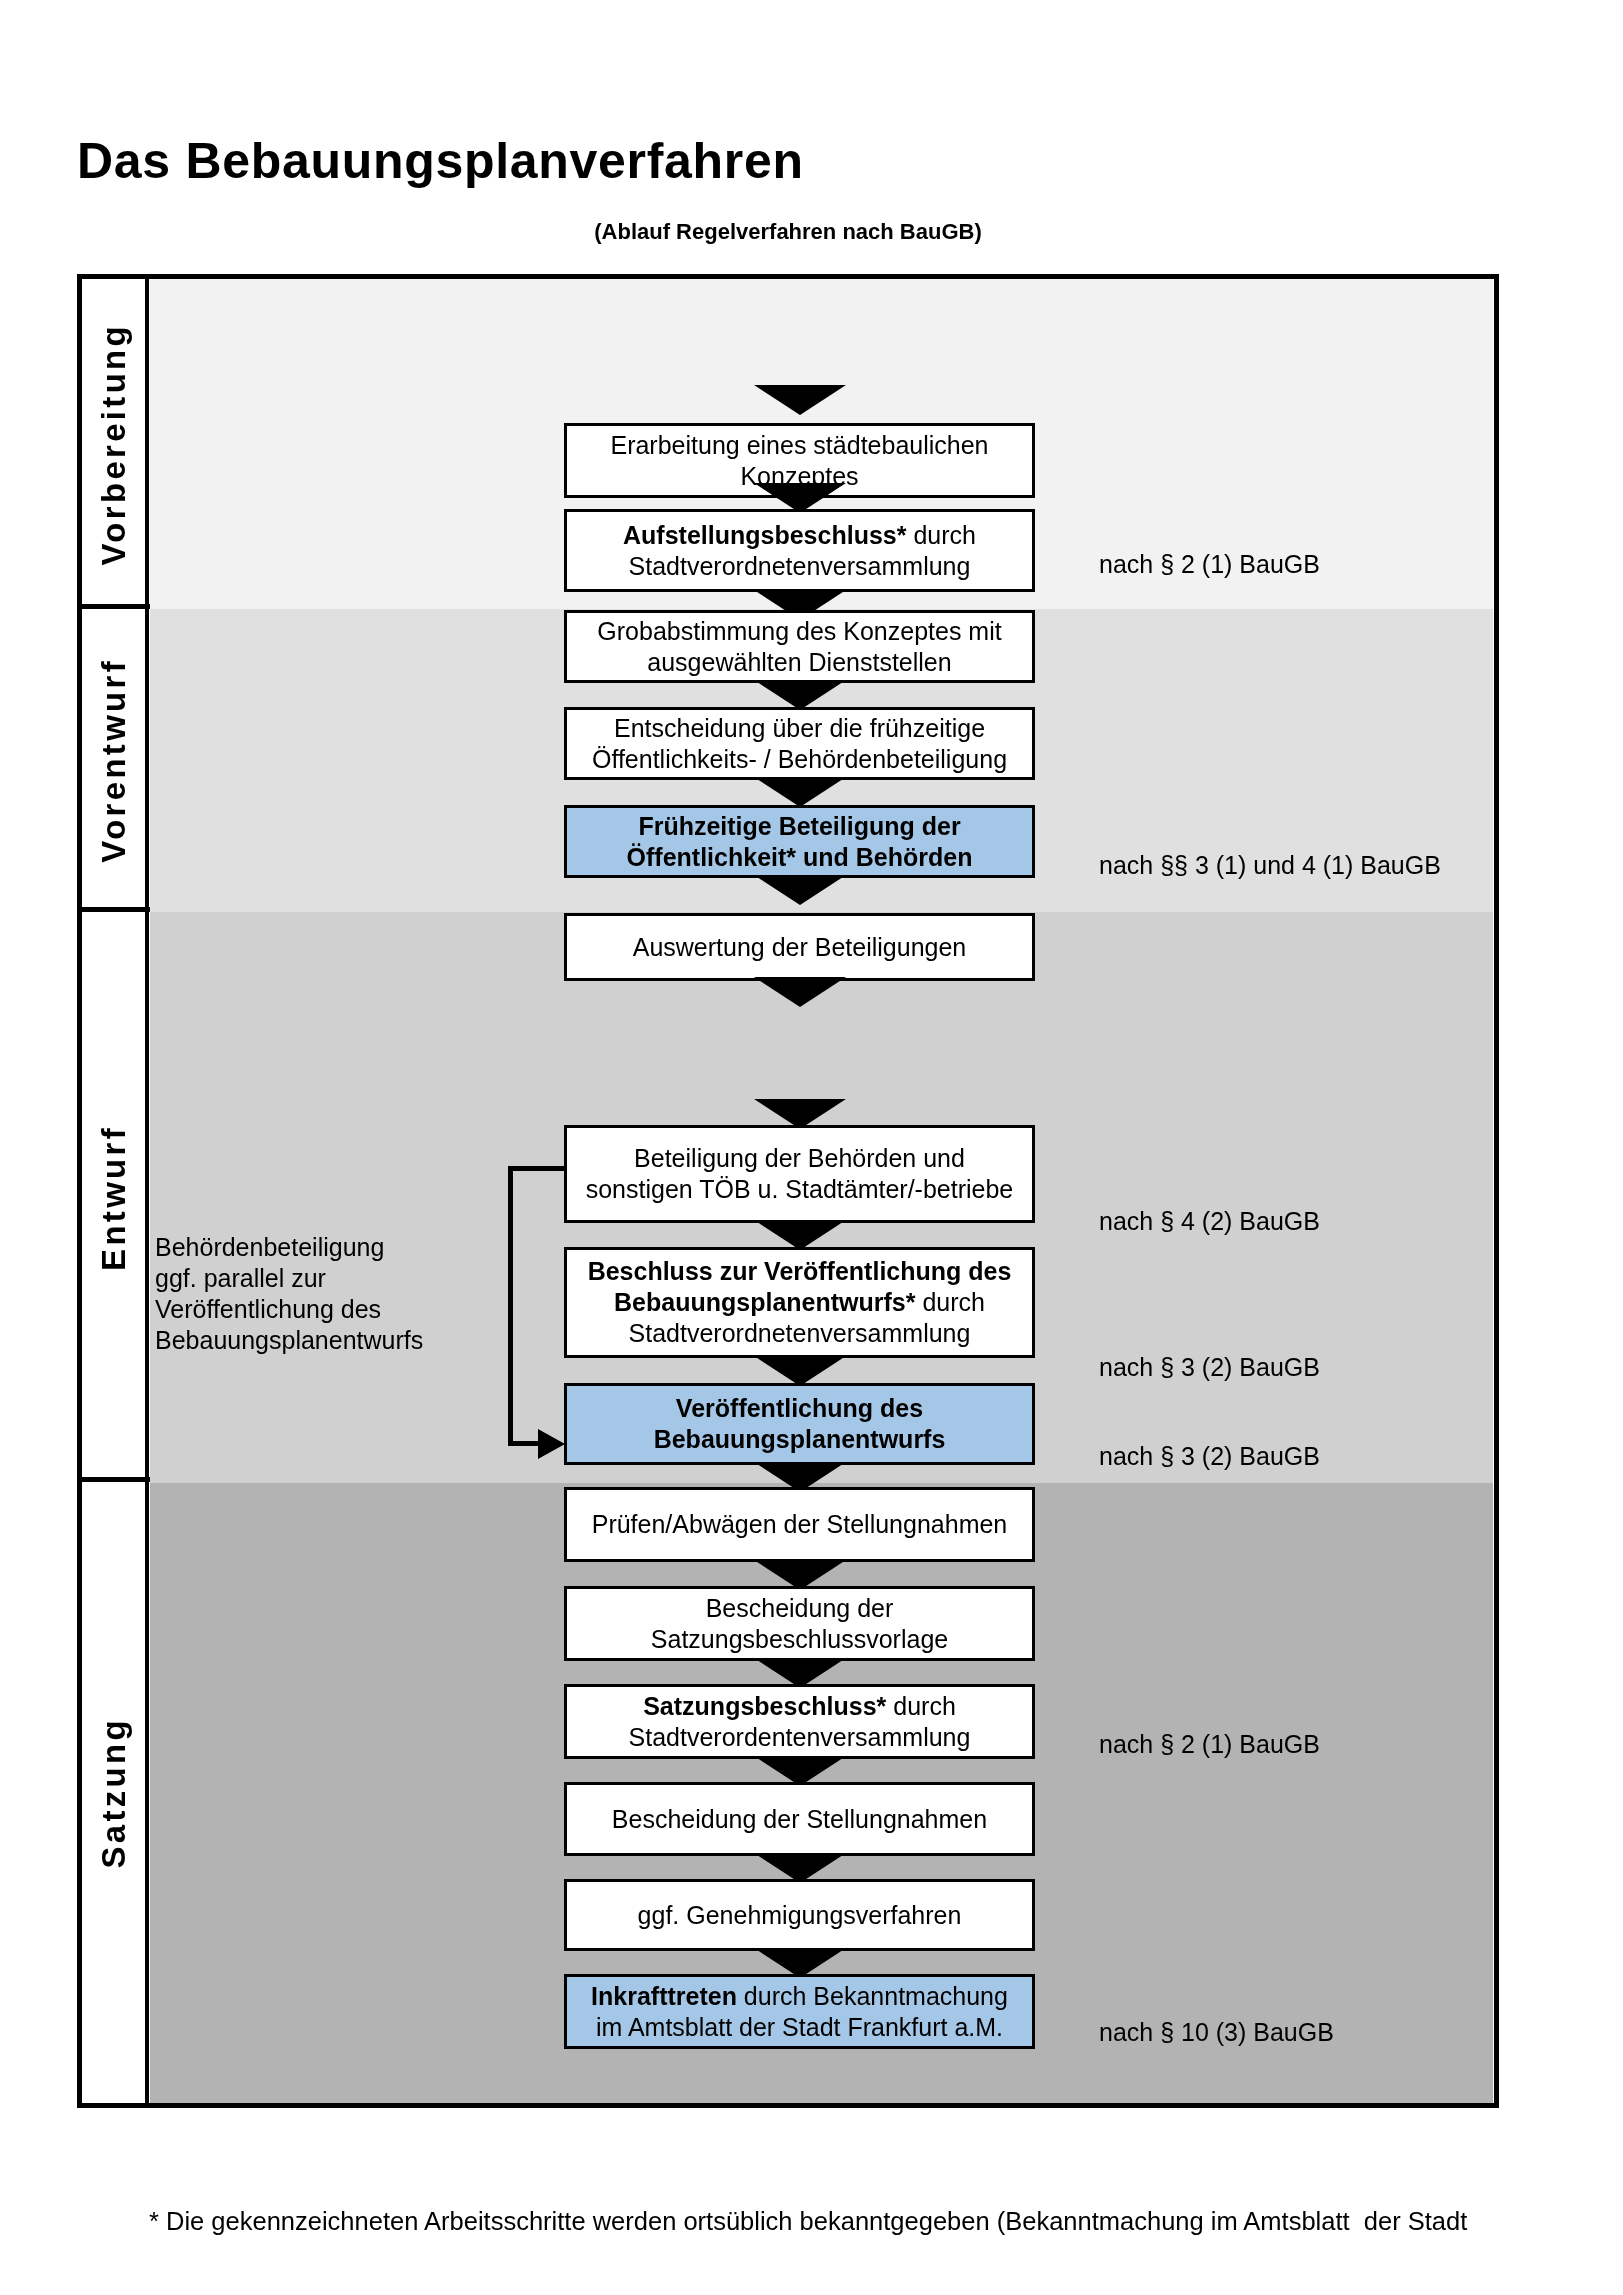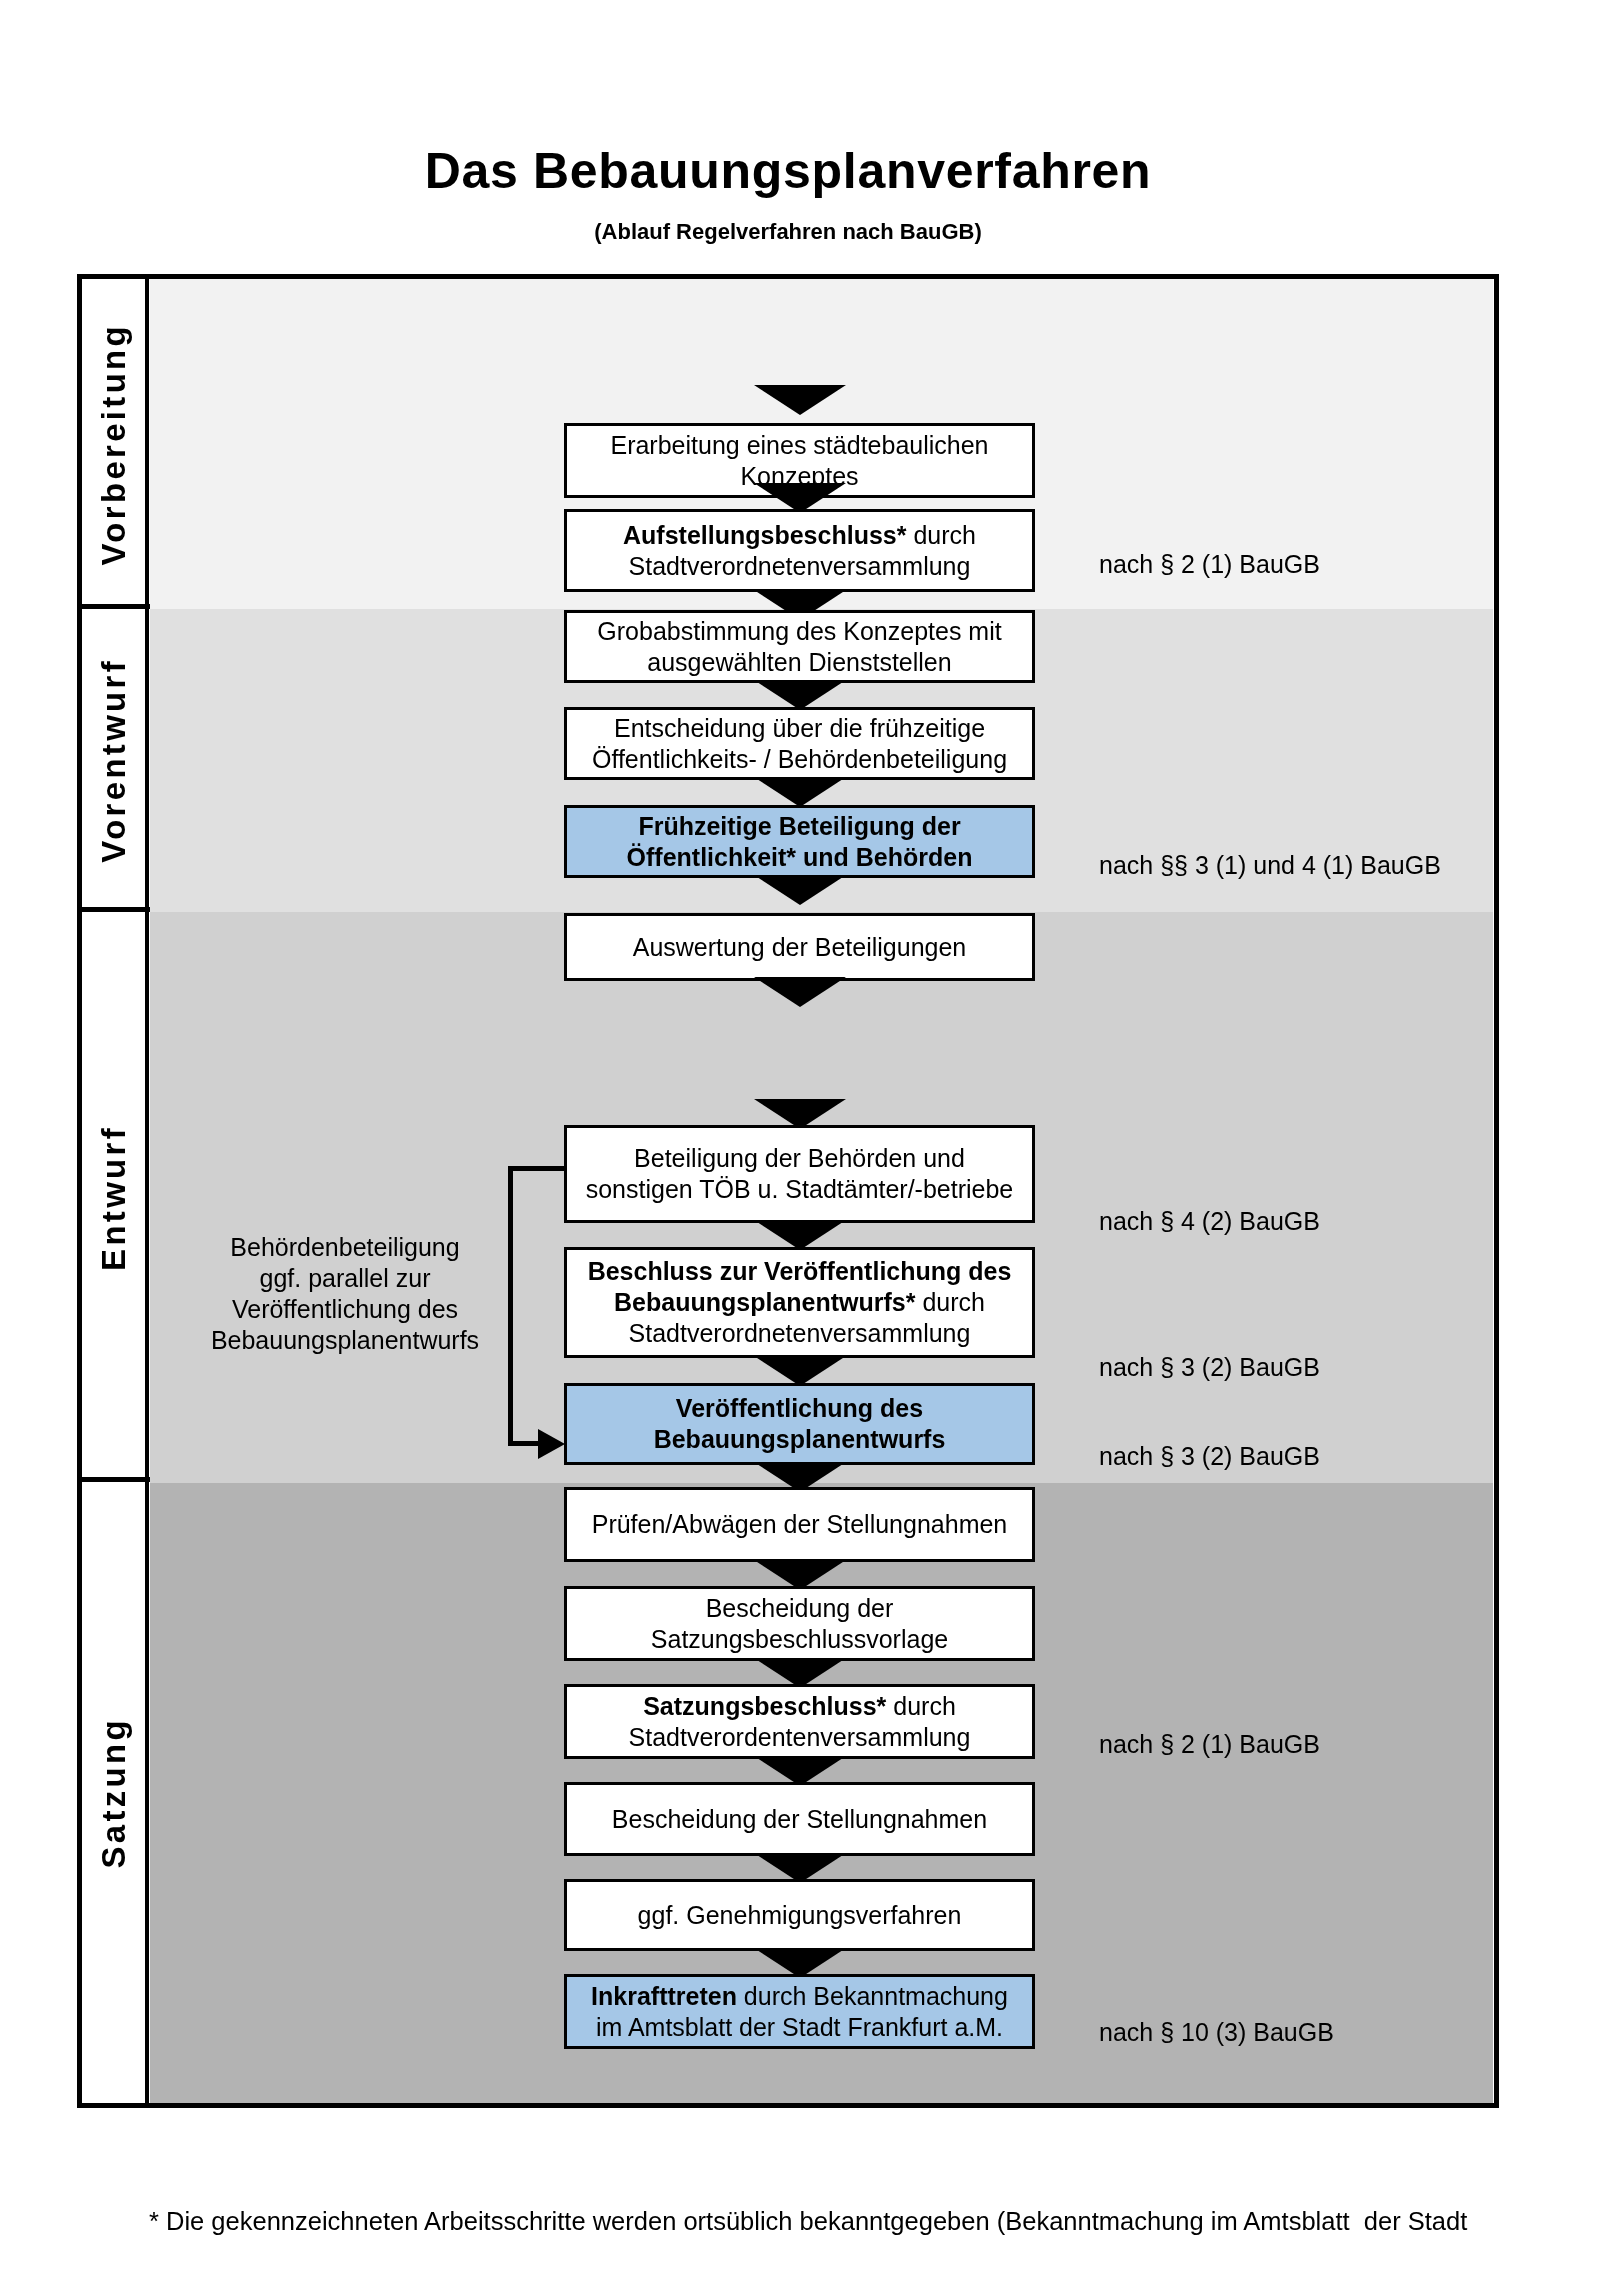--- a/index.html
+++ b/index.html
@@ -1,19 +1,19 @@
 <!DOCTYPE html>
 <html style="font-size:10.5px"><head>
 <meta charset="utf-8">
 <style>
   html,body{margin:0;padding:0;background:#fff;}
   .page{position:relative;width:1623px;height:2295px;background:#ffffff;
         font-family:"Liberation Sans","DejaVu Sans",sans-serif;color:#000;overflow:hidden;}
 
-  .title{position:absolute;left:77px;top:142px;width:1422px;text-align:center;
+  .title{position:absolute;left:77px;top:132px;width:1422px;
          font-size:50px;font-weight:bold;letter-spacing:0.7px;}
   .subtitle{position:absolute;left:77px;top:219px;width:1422px;text-align:center;
             font-size:22px;font-weight:bold;}
 
   .frame{position:absolute;left:77px;top:274px;width:1422px;height:1834px;
          box-sizing:border-box;border:5.2px solid #000;background:#fff;}
 
   
   .band{position:absolute;left:68px;width:1278px;right:0;}
   .band1{top:0;height:330px;background:#f2f2f2;}
@@ -39,21 +39,21 @@
 
   
   .arr{position:absolute;left:672px;width:0;height:0;
        border-left:46px solid transparent;border-right:46px solid transparent;
        border-top:30px solid #000;}
 
   
   .lawref{position:absolute;left:1017px;width:406px;font-size:25px;line-height:31px;text-align:left;}
 
   
-  .sidenote{position:absolute;left:73px;top:953px;width:380px;text-align:center;
+  .sidenote{position:absolute;left:73px;top:953px;width:380px;
             font-size:25px;line-height:31px;}
   .bkt{position:absolute;background:#000;}
   .bkt-v{left:426px;top:887px;width:4.6px;height:280px;}
   .bkt-h-top{left:426px;top:887px;width:56px;height:4.6px;}
   .bkt-h-bot{left:426px;top:1162px;width:31px;height:4.6px;}
   .bkt-head{position:absolute;left:456px;top:1150px;width:0;height:0;
             border-top:15px solid transparent;border-bottom:15px solid transparent;
             border-left:27.5px solid #000;}
 
   .footnote{position:absolute;left:149px;top:2129px;width:1401px;font-size:25.5px;

